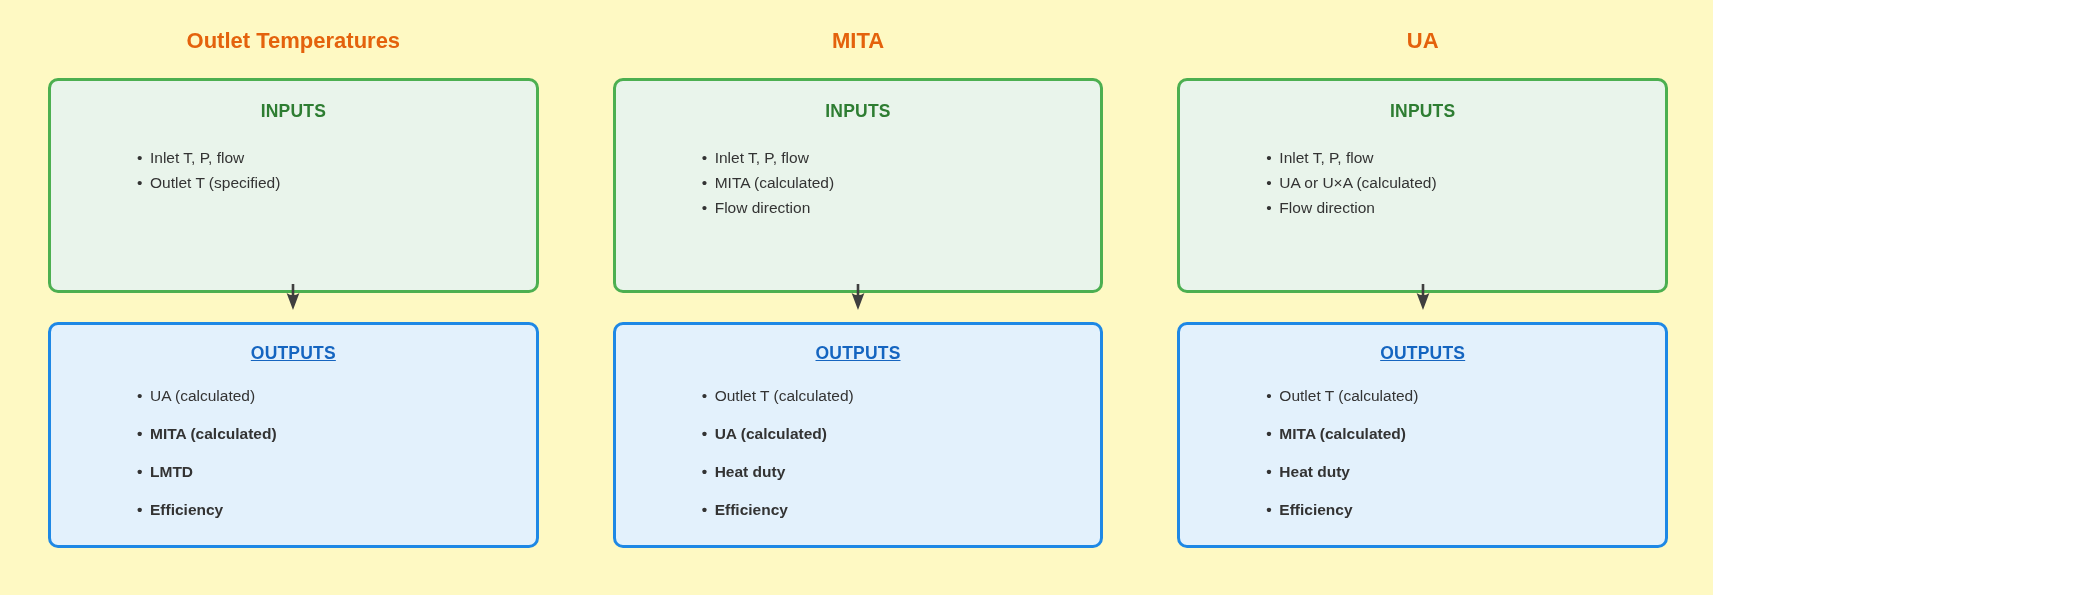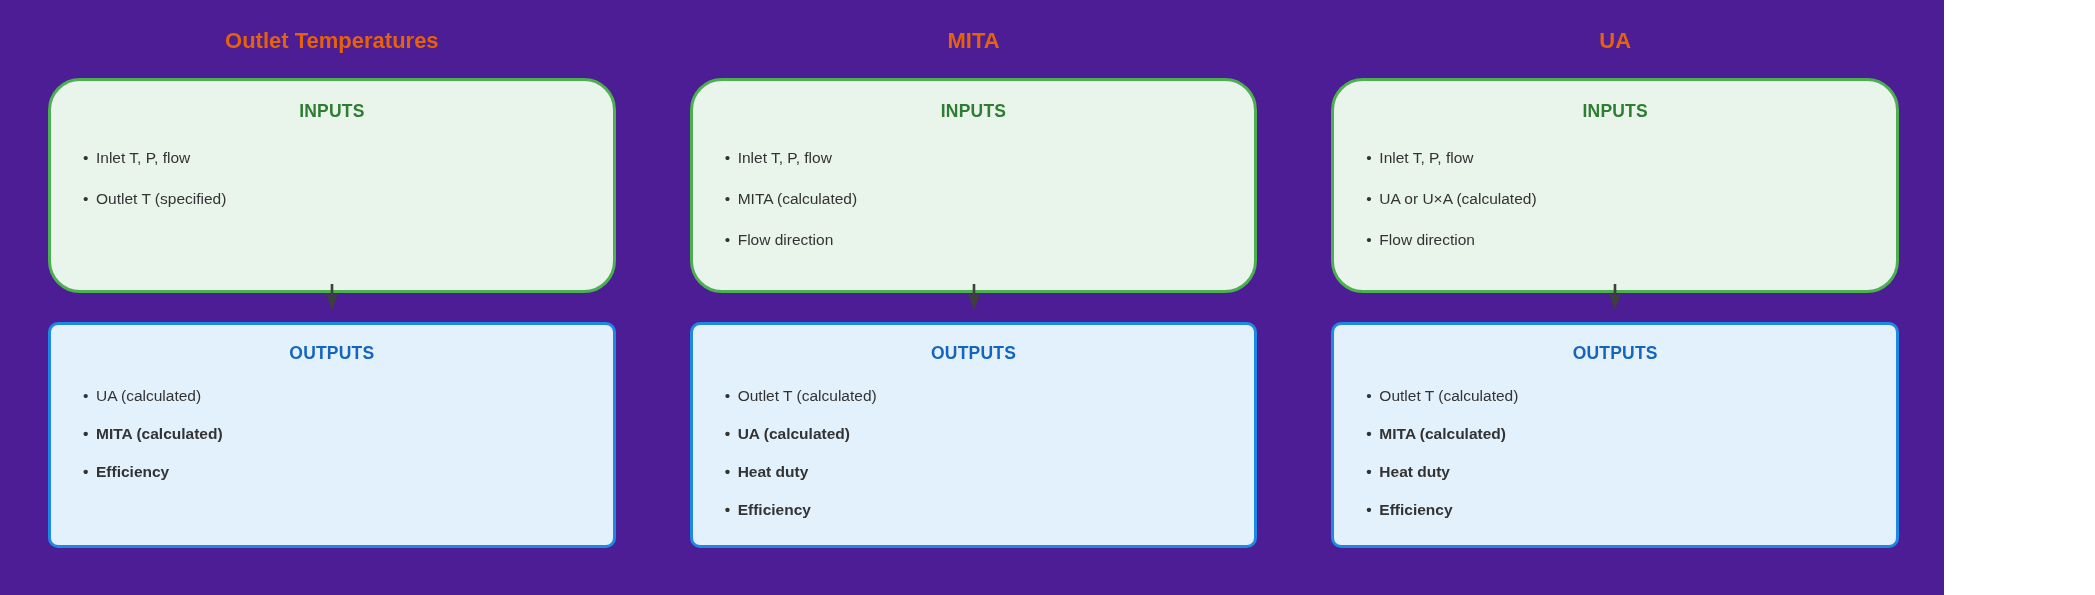--- a/index.html
+++ b/index.html
@@ -3,23 +3,23 @@
 <meta charset="utf-8">
 <style>
   * { box-sizing: border-box; }
   html, body {
     margin: 0;
     padding: 0;
     background: #ffffff;
     font-family: "Liberation Sans", sans-serif;
   }
   .canvas {
-    width: 1944px;
+    width: 1713px;
     height: 595px;
-    background: #4c1d95;
+    background: #fef9c3;
     overflow: hidden;
   }
   .diagram {
     display: flex;
     gap: 74px;
     padding: 0 45px 0 48px;
   }
   .column {
     flex: 1 1 0;
     min-width: 0;
@@ -36,47 +36,46 @@
   }
   .io-box {
     border-radius: 10px;
     border: 3px solid;
     width: 100%;
   }
   .inputs-box {
     height: 215px;
     background: #E9F4EB;
     border-color: #4CAF50;
-    border-radius: 32px;
   }
   .outputs-box {
     height: 226px;
     background: #E3F1FC;
     border-color: #1E88E5;
   }
   .box-header {
     text-align: center;
     font-weight: 700;
     font-size: 17.5px;
     line-height: 21px;
     letter-spacing: 0.2px;
   }
   .inputs-box .box-header { padding-top: 20px; color: #2E7D32; }
-  .outputs-box .box-header { padding-top: 18px; color: #1565C0; }
+  .outputs-box .box-header { padding-top: 18px; color: #1565C0; text-decoration: underline; }
   .box-list {
     list-style: none;
     margin: 0;
-    padding: 0 20px 0 32px;
+    padding: 0 20px 0 86px;
     color: #333333;
     font-size: 15.5px;
     line-height: 19px;
   }
   .inputs-box .box-list { margin-top: 26px; }
   .outputs-box .box-list { margin-top: 22px; }
-  .inputs-box .box-list li + li { margin-top: 22px; }
+  .inputs-box .box-list li + li { margin-top: 6px; }
   .outputs-box .box-list li + li { margin-top: 19px; font-weight: bold; }
   .box-list li::before {
     content: "\2022";
     display: inline-block;
     width: 13px;
     color: #333333;
   }
   .arrow-wrap {
     height: 29px;
     display: flex;
@@ -107,20 +106,21 @@
         <svg width="16" height="26" viewBox="0 0 16 26" aria-hidden="true">
           <line x1="8" y1="0" x2="8" y2="12" stroke="#3F3F3F" stroke-width="2.6"></line>
           <path d="M8 26 L1.6 9 Q8 13.6 14.4 9 Z" fill="#3F3F3F"></path>
         </svg>
       </div>
       <div class="io-box outputs-box">
         <div class="box-header">OUTPUTS</div>
         <ul class="box-list">
           <li>UA (calculated)</li>
           <li>MITA (calculated)</li>
+          <li>LMTD</li>
           <li>Efficiency</li>
         </ul>
       </div>
     </div>
 
     <div class="column">
       <div class="column-title">MITA</div>
       <div class="io-box inputs-box">
         <div class="box-header">INPUTS</div>
         <ul class="box-list">

